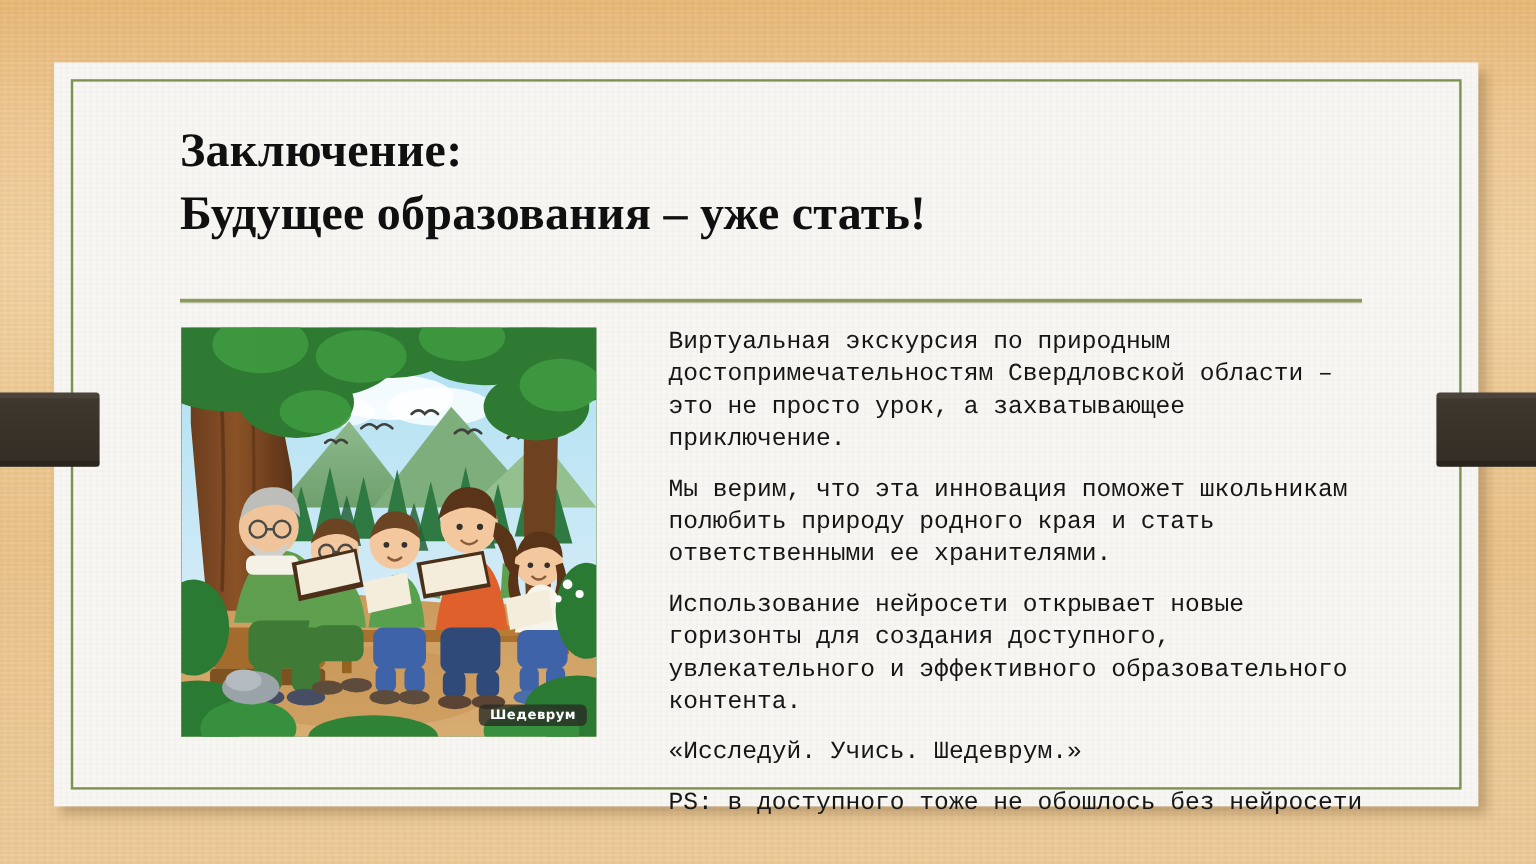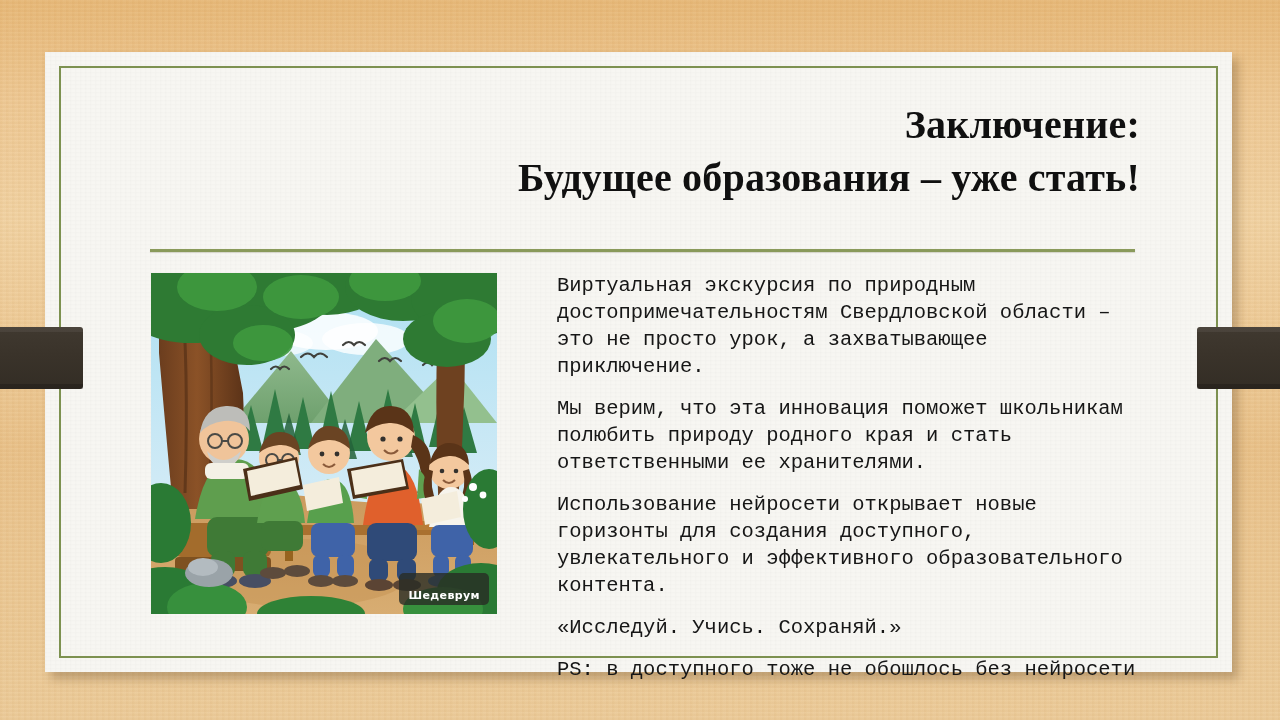--- a/index.html
+++ b/index.html
@@ -107,21 +107,21 @@
     bottom: 14px;
     border: 2px solid #7d9150;
   }
 
   
   #title-block {
     position: absolute;
     left: 150px;
     top: 98px;
     width: 990px;
-    text-align: right;
+    text-align: left;
     z-index: 4;
   }
   .title-line {
     font-family: "Liberation Serif", "DejaVu Serif", serif;
     font-weight: bold;
     font-size: 40px;
     line-height: 53px;
     color: #101010;
     letter-spacing: 0.2px;
     white-space: nowrap;
@@ -149,21 +149,21 @@
     overflow: hidden;
     z-index: 4;
     background: #2f6b2c;
   }
   #illustration svg { display: block; width: 100%; height: 100%; }
 
   #illustration-watermark {
     position: absolute;
     right: 8px;
     bottom: 9px;
-    padding: 17px 9px 4px 9px;
+    padding: 3px 9px 4px 9px;
     border-radius: 5px;
     background: rgba(40,44,36,0.80);
     color: #ffffff;
     font-family: "DejaVu Sans", "Liberation Sans", sans-serif;
     font-weight: bold;
     font-size: 11px;
     letter-spacing: 0.4px;
     line-height: 1;
     z-index: 5;
   }
@@ -411,15 +411,15 @@
     </g>
   </svg>
 
   <div id="illustration-watermark">Шедеврум</div>
 </div>
 
 <div id="body-text">
   <p class="para">Виртуальная экскурсия по природным достопримечательностям Свердловской области – это не просто урок, а захватывающее приключение.</p>
   <p class="para">Мы верим, что эта инновация поможет школьникам полюбить природу родного края и стать ответственными ее хранителями.</p>
   <p class="para">Использование нейросети открывает новые горизонты для создания доступного, увлекательного и эффективного образовательного контента.</p>
-  <p class="para">«Исследуй. Учись. Сохраняй.»</p>
+  <p class="para">«Исследуй. Учись. Шедеврум.»</p>
   <p class="para">PS: в доступного тоже не обошлось без нейросети</p>
 </div>
 
 </body></html>

